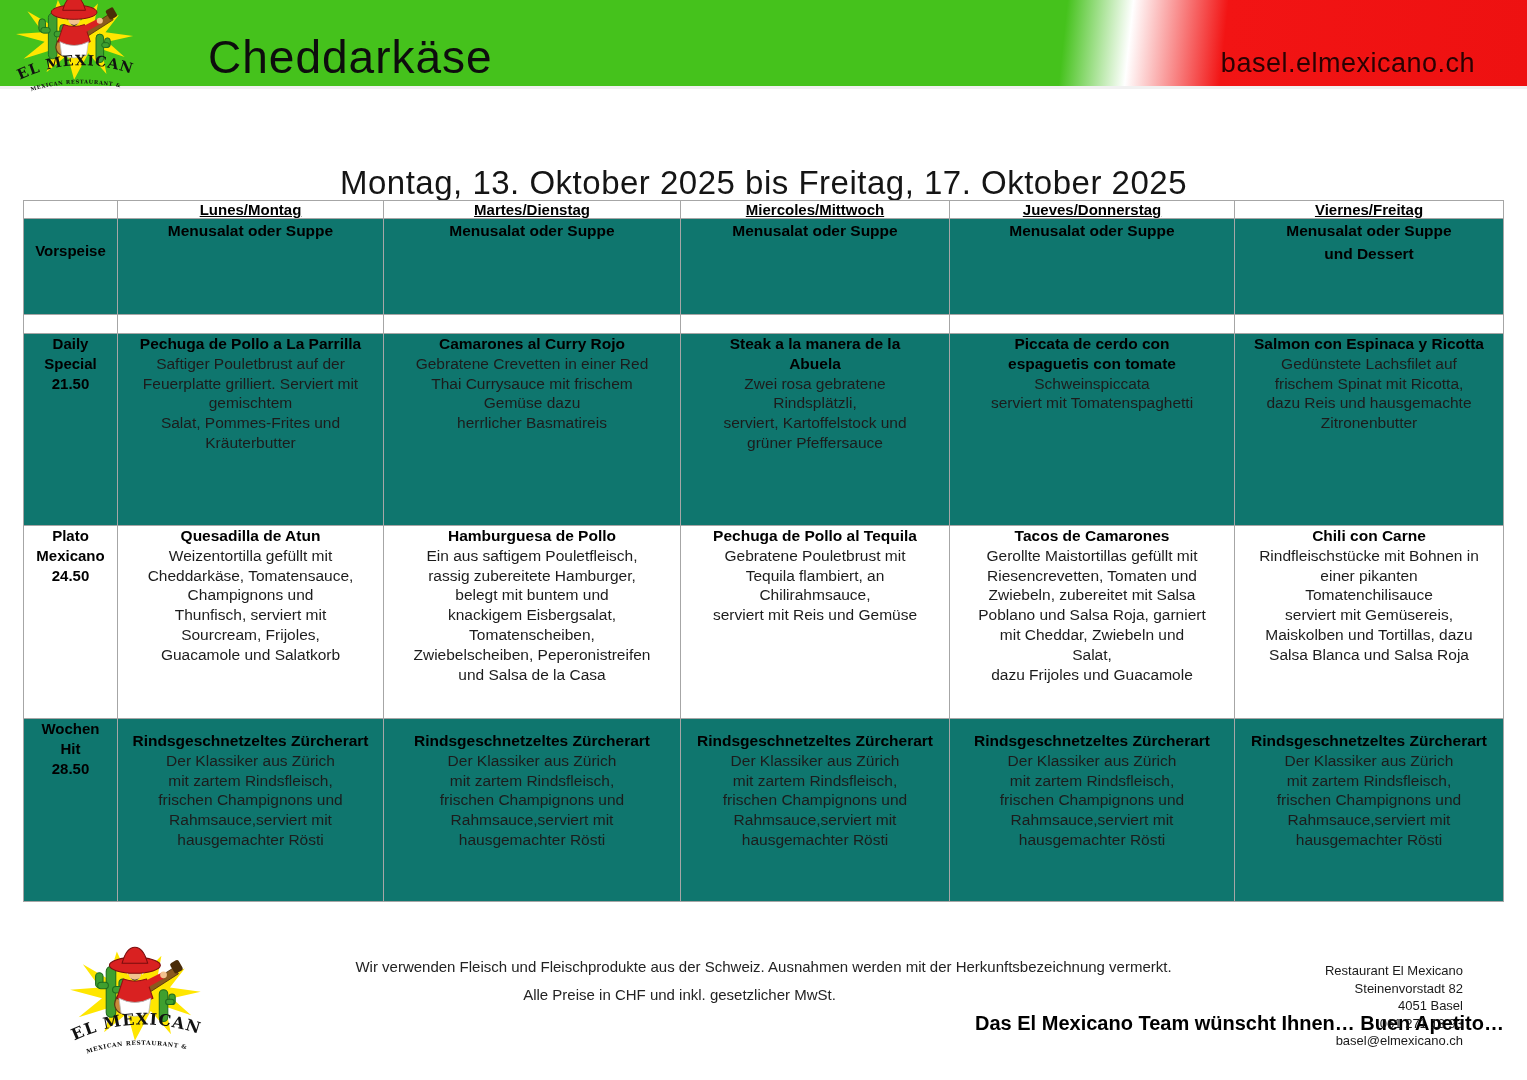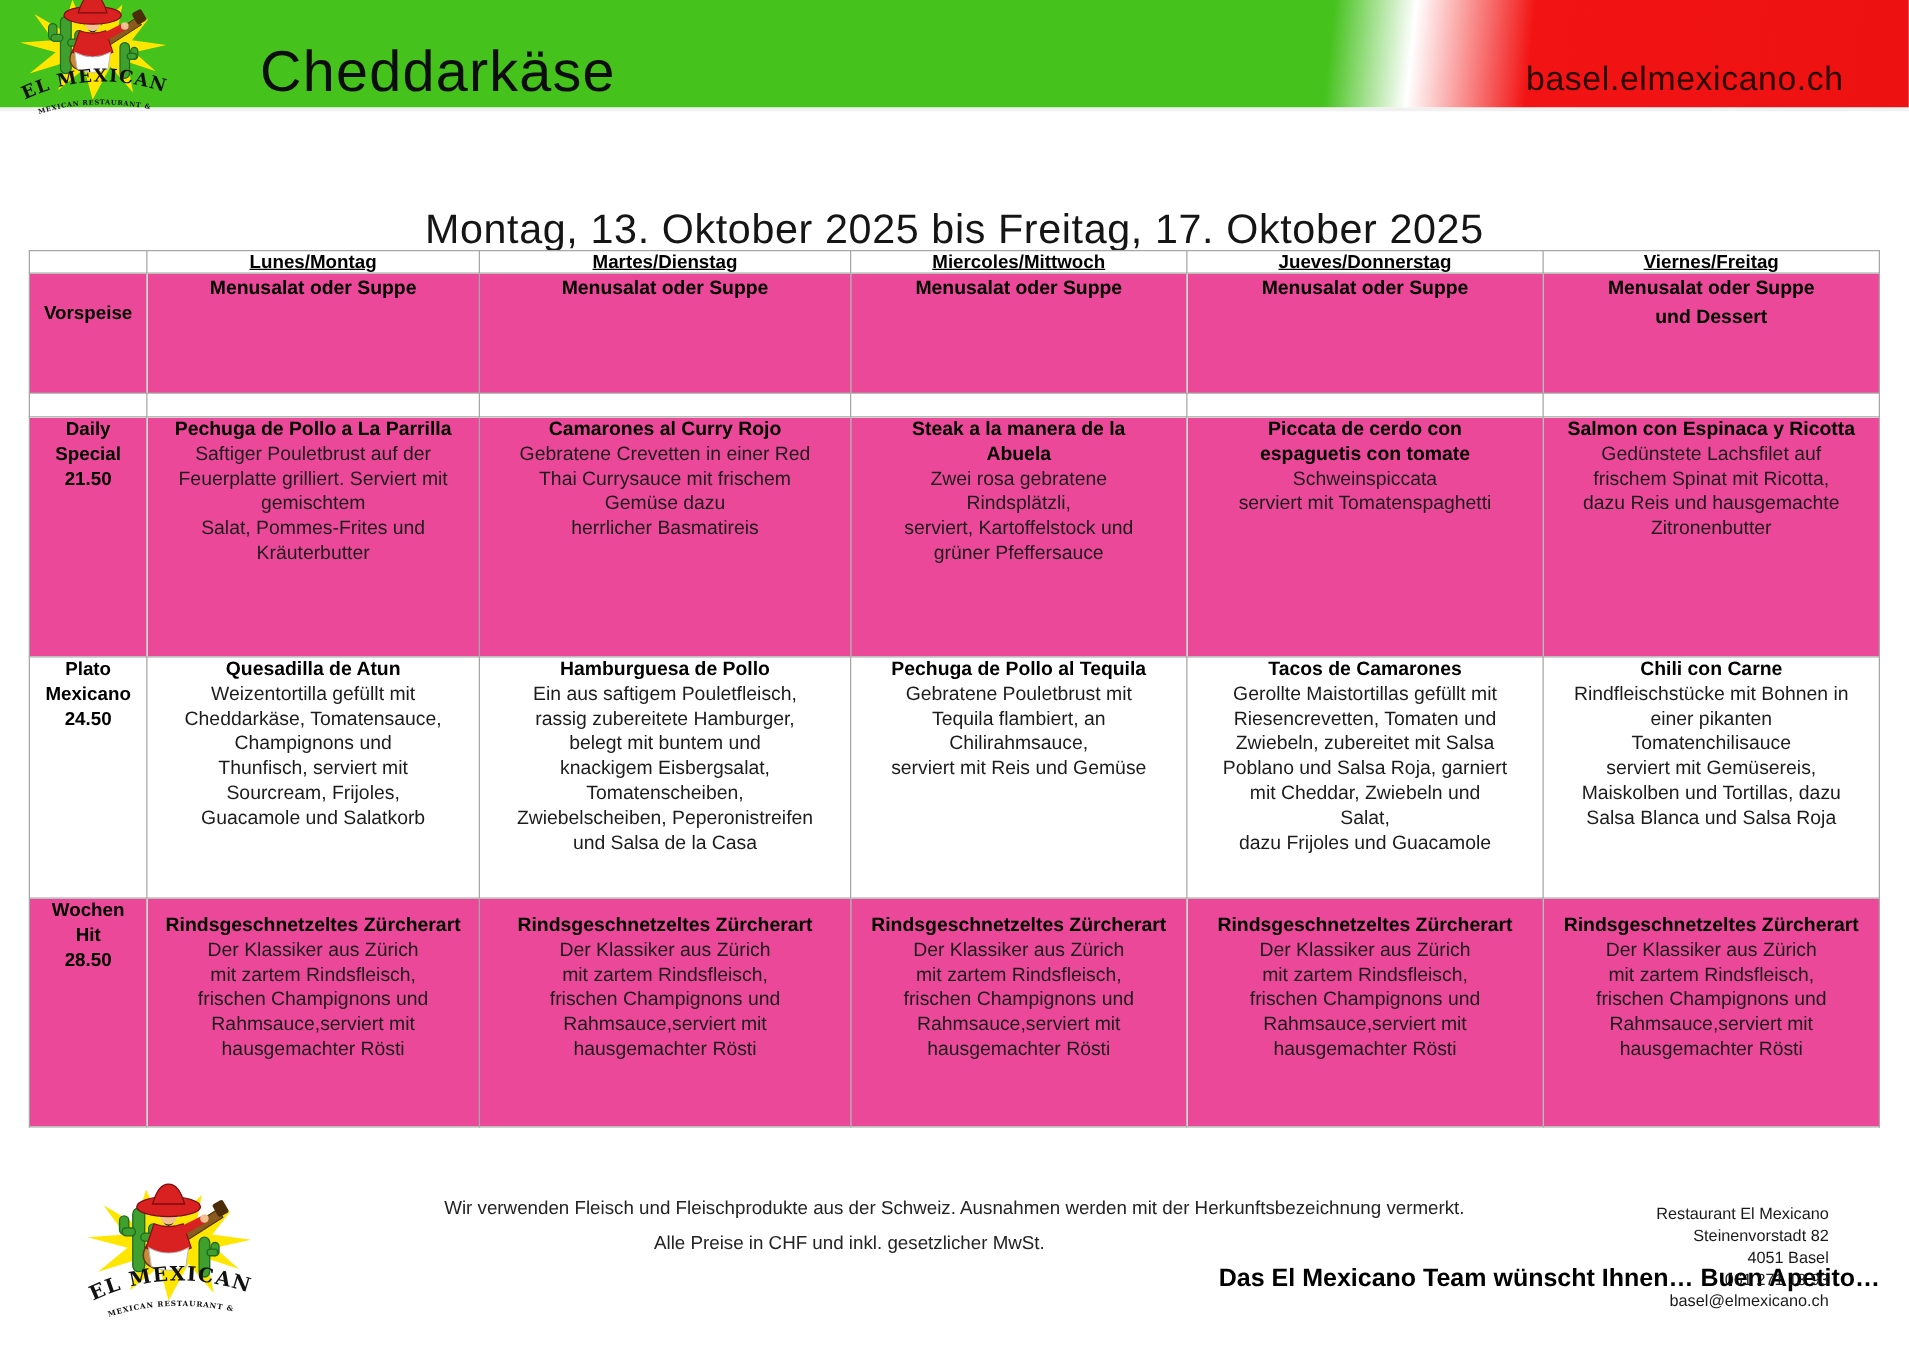--- a/index.html
+++ b/index.html
@@ -35,21 +35,21 @@
   table.menu td{
     border:1.5px solid #a6a6a6;vertical-align:top;text-align:center;
     padding:0 6px;overflow:hidden;
   }
   tr.row-days{height:16px;}
   tr.row-vorspeise{height:96px;}
   tr.row-spacer{height:19px;}
   tr.row-daily{height:192px;}
   tr.row-plato{height:193px;}
   tr.row-wochen{height:183px;}
-  tr.gray td{background:#ec4899;margin-top:32px;}
+  tr.gray td{background:#0f766e;margin-top:32px;}
   td.day-head{
     font-weight:bold;font-size:15px;text-decoration:underline;padding-top:2px;color:#000;
   }
   td.lbl{
     text-align:left;font-weight:bold;font-size:15px;line-height:1.32;
     padding:13px 4px 0 10px;white-space:pre-line;color:#000;
   }
   td.lbl.vlbl{padding-top:22px;}
   td.starter{font-weight:bold;font-size:15.5px;padding-top:24px;white-space:pre-line;line-height:1.5;color:#000;}
   td.dish{padding-top:19px;}

